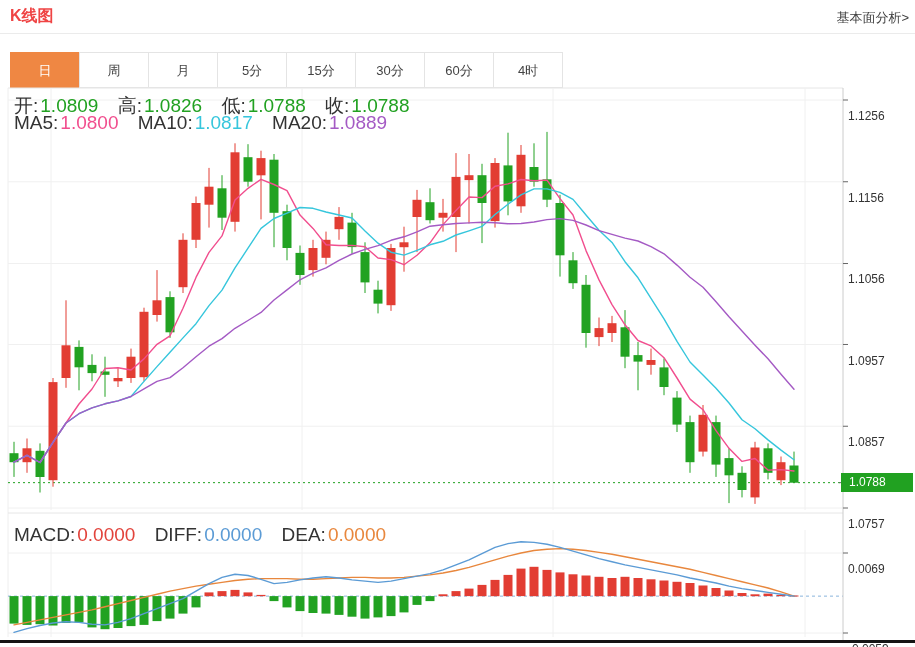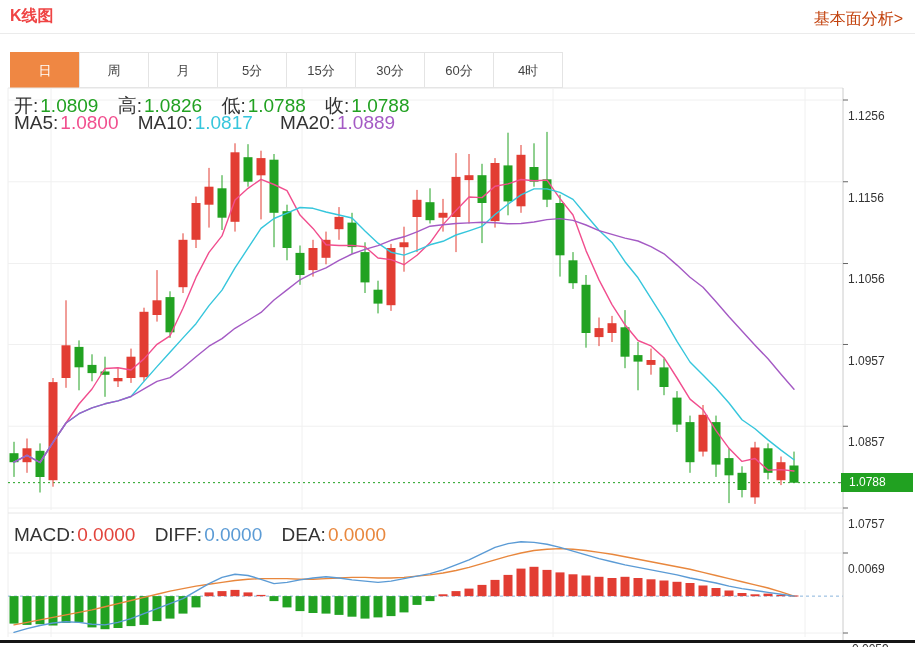--- a/index.html
+++ b/index.html
@@ -1,32 +1,32 @@
 <!DOCTYPE html>
 <html><head>
 <meta charset="utf-8">
 <style>
   html,body{margin:0;padding:0;background:#fff;}
   #app{position:relative;width:915px;height:647px;background:#fff;overflow:hidden;
        font-family:"Liberation Sans","DejaVu Sans",sans-serif;}
   .page-title{position:absolute;left:10px;top:6px;font-size:16px;font-weight:bold;color:#ef4444;}
-  .header-link{position:absolute;right:12px;top:9px;font-size:16px;color:#c2410c;cursor:pointer;text-decoration:none;}
+  .header-link{position:absolute;right:6px;top:9px;font-size:13px;color:#404040;cursor:pointer;text-decoration:none;}
   .header-divider{position:absolute;left:0;top:33px;width:915px;height:1px;background:#ebebeb;}
   .tabbar{position:absolute;left:10px;top:52px;display:flex;}
   .tab{width:70px;height:36px;line-height:36px;text-align:center;font-size:13px;color:#444;
        background:#fff;border:1px solid #e4e4e4;box-sizing:border-box;margin-left:-1px;cursor:pointer;}
   .tab:first-child{margin-left:0;}
   .tab.active{background:#ef8743;border-color:#ef8743;color:#fff;}
   .legend{position:absolute;font-size:19px;white-space:nowrap;}
   .legend .lbl{color:#333;}
   .legend .val{margin-left:2px;margin-right:14px;}
   .c-green{color:#21a121;}
   .c-ma5{color:#f14e8e;}
   .c-ma10{color:#36c6dc;}
-  .c-ma20{color:#a45ac4;margin-left:8px;}
+  .c-ma20{color:#a45ac4;}
   .c-macd{color:#e2433b;}
   .c-diff{color:#5b9bd5;}
   .c-dea{color:#e8873d;}
   .legend.ma .lbl{font-weight:normal;}
   .axis-label{position:absolute;left:848px;font-size:12px;color:#333;margin-top:16px;}
   .price-badge{position:absolute;left:841px;width:72px;height:19px;line-height:19px;
        background:#21a121;color:#fff;font-size:12px;padding-left:8px;box-sizing:border-box;}
   .bottom-bar{position:absolute;left:0;top:640px;width:915px;height:3px;background:#151515;}
   svg{position:absolute;left:0;top:0;}
 </style>

